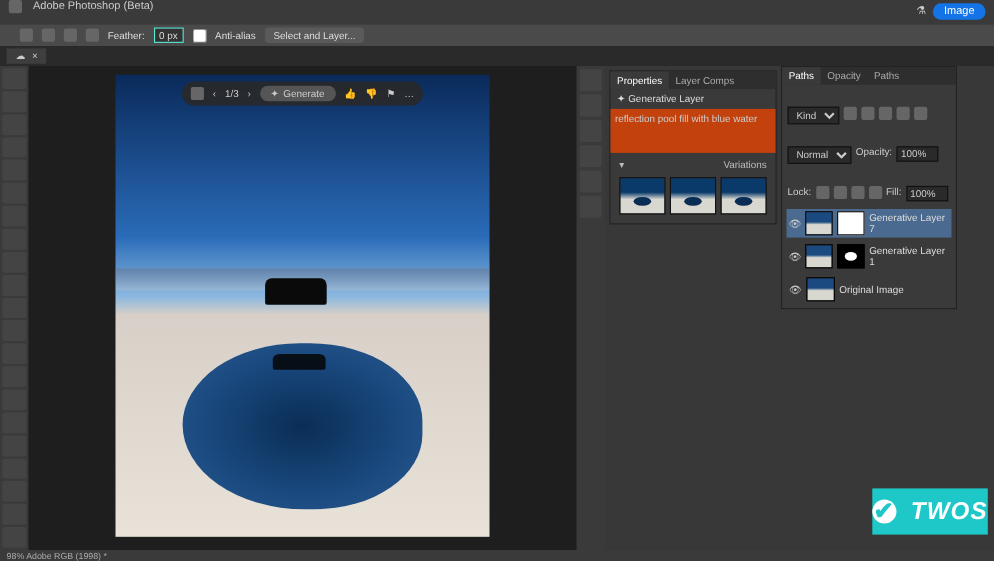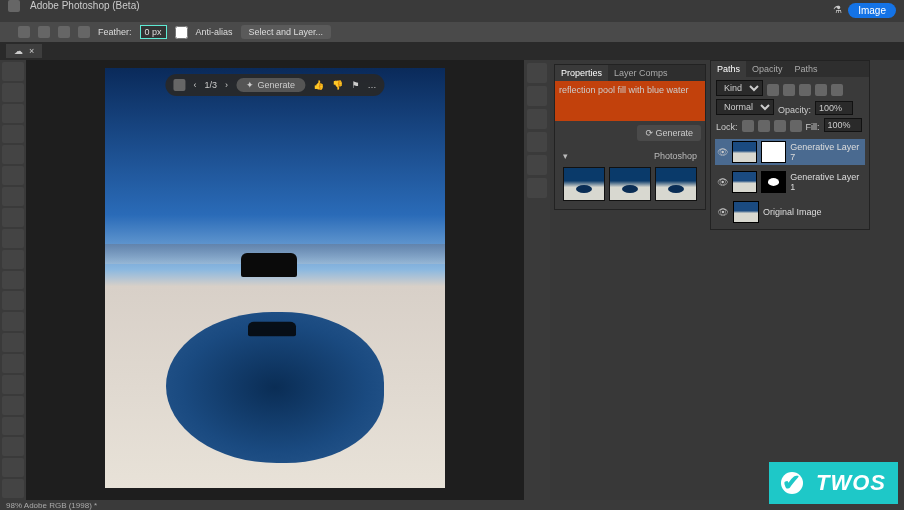--- a/index.html
+++ b/index.html
@@ -34,33 +34,33 @@
 .ptab.act { background:#3a3a3a; color:#fff; }
 .psec { padding:4px 6px; color:#ddd; }
 .prompt-box { background:#c2410c; padding:4px; min-height:40px; font-size:9px; color:#ccc; }
 .genbtn { background:#4a4a4a; padding:3px 8px; border-radius:3px; float:right; margin:4px; font-size:9px; }
 .varsec { padding:4px; }
 .varsec .hdr { display:flex; justify-content:space-between; padding:2px 4px; color:#bbb; }
 .thumbs { display:flex; gap:4px; padding:4px; }
 .thumb { width:42px; height:34px; background:linear-gradient(#0a3a6a 40%,#d8d8d0 60%); border:1px solid #111; position:relative; }
 .thumb .d { position:absolute; left:30%; top:52%; width:40%; height:26%; background:#0a2d55; border-radius:50%; }
 .layers-opts { padding:3px 5px; display:flex; flex-direction:column; gap:3px; font-size:9px; }
-.layers-opts .row { display:flex; gap:4px; align-items:flex-end; }
+.layers-opts .row { display:flex; gap:4px; align-items:flex-start;margin-top:17px; }
 .layers-opts select,.layers-opts input { background:#2a2a2a; color:#ccc; border:1px solid #111; font-size:9px; padding:1px 3px; }
 .layerlist { padding:4px; display:flex; flex-direction:column; gap:4px; max-height:180px; overflow:auto; }
 .layer { display:flex; align-items:center; gap:4px; padding:2px; }
 .layer.act { background:#4a6a90; }
 .layer .eye { width:12px; text-align:center; color:#ccc; }
 .layer .lt { width:26px; height:22px; background:linear-gradient(#1a4a80 44%,#d8d8d0 56%); border:1px solid #000; }
 .layer .lm { width:26px; height:22px; background:#000; position:relative; border:1px solid #000; }
 .layer .lm.white::after { content:''; position:absolute; left:25%; top:30%; width:50%; height:40%; background:#fff; border-radius:50%; }
 .layer .lm.full { background:#fff; }
 .layer .nm { font-size:9px; color:#ddd; }
 .statusbar { height:14px; background:#3a3a3a; font-size:8px; color:#aaa; padding:1px 6px; }
-.watermark { position:absolute; right:6px; bottom:6px; background:#1ec8c8; color:#fff; font-weight:900; font-style:italic; padding:8px 12px; font-size:22px; letter-spacing:1px; }
+.watermark { position:absolute; right:6px; bottom:24px; background:#1ec8c8; color:#fff; font-weight:900; font-style:italic; padding:8px 0; font-size:22px; letter-spacing:1px; }
 .watermark::before { content:"✔"; display:inline-block; background:#fff; color:#1ec8c8; border-radius:50%; width:22px; height:22px; text-align:center; line-height:22px; margin-right:6px; font-style:normal; }
 .ico { display:inline-block; width:12px; height:12px; background:#666; border-radius:2px; }
 </style>
 </head>
 <body>
 
 <div class="topbar">
   <span class="ico"></span>
   <span>Adobe Photoshop (Beta)</span>
   <span class="flask-ico">⚗</span>
@@ -143,31 +143,29 @@
       <div class="i"></div>
       <div class="i"></div>
     </div>
 
     <div class="midcol">
       <div class="panel">
         <div class="ptabs">
           <div class="ptab act">Properties</div>
           <div class="ptab">Layer Comps</div>
         </div>
+        <div class="psec">
+          <span>✦</span>
+          <span>Generative Layer</span>
+        </div>
         <div class="prompt-box">reflection pool fill with blue water</div>
-        <div style="overflow:hidden">
-          <span class="genbtn">
-            <span>⟳</span>
-            <span>Generate</span>
-          </span>
-        </div>
         <div class="varsec">
           <div class="hdr">
             <span>▾</span>
-            <span>Photoshop</span>
+            <span>Variations</span>
           </div>
           <div class="thumbs">
             <div class="thumb">
                 <div class="d"></div>
               </div>
             <div class="thumb">
                 <div class="d"></div>
               </div>
             <div class="thumb">
                 <div class="d"></div>

